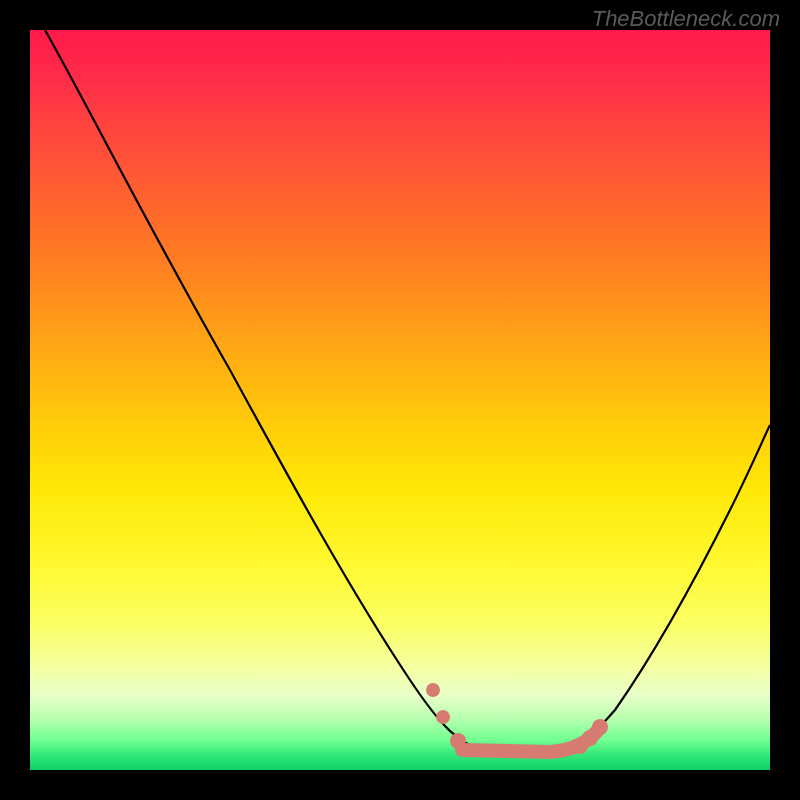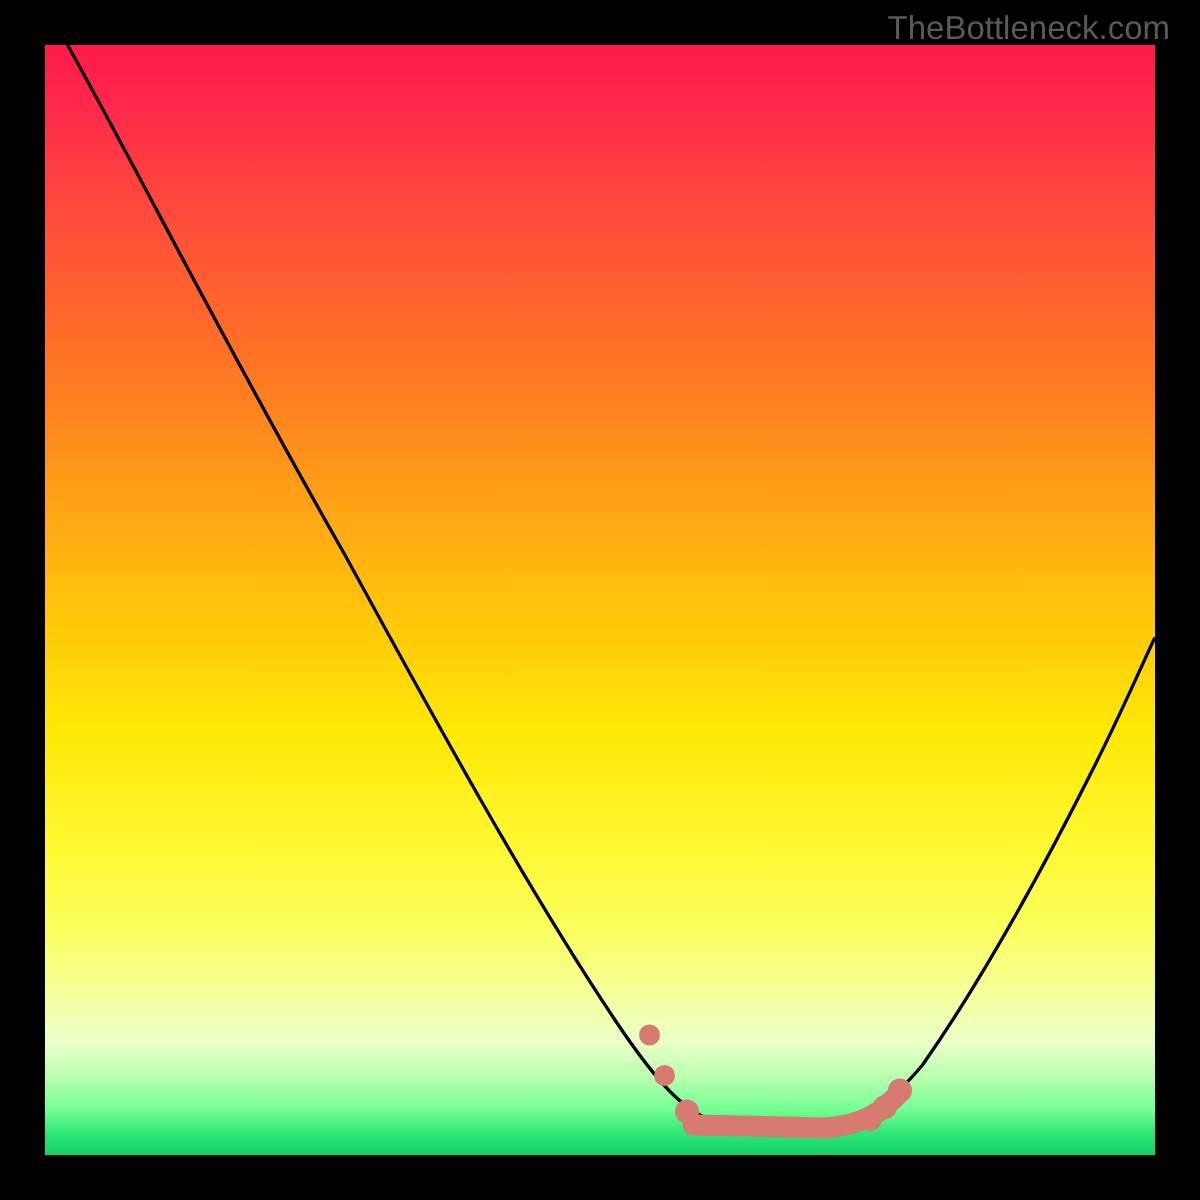--- a/index.html
+++ b/index.html
@@ -12,20 +12,21 @@
     font-family: Arial, sans-serif;
   }
   .watermark {
     position: absolute;
     top: 6px;
     right: 20px;
     color: #5a5a5a;
     font-size: 22px;
     font-weight: 500;
     z-index: 10;
+    font-style: italic;
   }
   .plot-area {
     position: absolute;
     left: 30px;
     top: 30px;
     width: 740px;
     height: 740px;
     overflow: hidden;
   }
   .gradient-bg {

